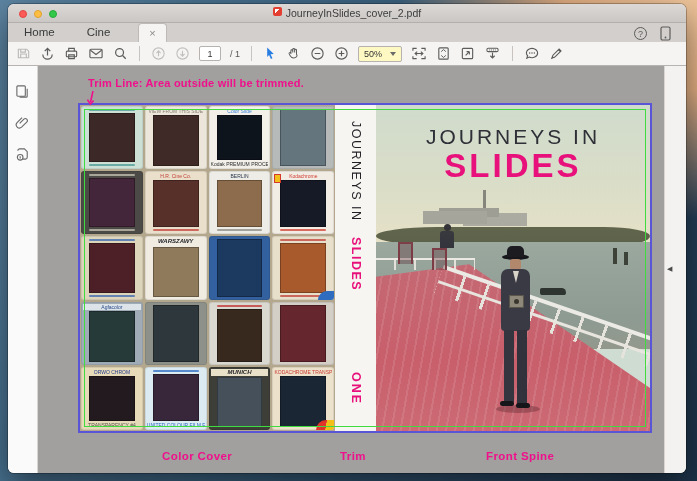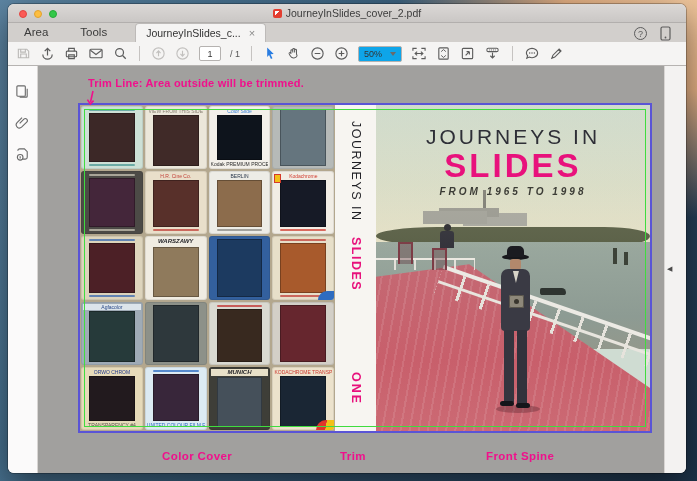--- a/index.html
+++ b/index.html
@@ -16,21 +16,21 @@
 
   
   .titlebar { height:19px; background:linear-gradient(#dbd8d6,#cac7c5);
     border-bottom:1px solid #b2afad; position:relative;
     display:flex; align-items:center; justify-content:center; }
   .lights { position:absolute; left:11px; top:6px; display:flex; gap:7px; }
   .light { width:8px; height:8px; border-radius:50%; }
   .l-close { background:#fc5b57; border:1px solid #e14540; }
   .l-min   { background:#fdbe41; border:1px solid #e0a12f; }
   .l-zoom  { background:#34c84a; border:1px solid #27a939; }
-  .doc-title { font-size:10.5px; color:#3c3c3c; display:flex; align-items:center; gap:4px; }
+  .doc-title { font-size:10.5px; color:#3c3c3c; display:flex; align-items:flex-start; gap:4px; }
   .pdf-glyph { width:9px; height:9px; background:#e33e30; border-radius:2px; position:relative; display:inline-block; }
   .pdf-glyph::after { content:""; position:absolute; left:2px; top:2px; width:5px; height:5px;
     background:linear-gradient(135deg,#fff 45%, rgba(255,255,255,0) 46%); }
 
   
   .tabbar { height:19px; background:#d2cfcc; display:flex; align-items:flex-end; position:relative; }
   .tab-plain { font-size:11.5px; color:#3a3a3a; padding:0 16px; line-height:19px; cursor:default; }
   .tab-active { background:#f5f4f3; border-radius:4px 4px 0 0; height:19px; line-height:19px;
     padding:0 10px; font-size:10.5px; color:#333; display:flex; align-items:center; gap:8px;
     border:1px solid #bdbab8; border-bottom:none; margin-left:12px; }
@@ -40,21 +40,21 @@
     font-size:9px; color:#5c5c5c; text-align:center; line-height:12px; }
 
   
   .toolbar { height:24px; background:#f5f4f3; border-bottom:1px solid #b6b3b1;
     display:flex; align-items:center; padding:0 8px; gap:9px; }
   .toolbar svg { display:block; }
   .tsep { width:1px; height:15px; background:#c6c3c1; margin:0 2px; }
   .page-box { width:22px; height:15px; border:1px solid #b5b2b0; background:#fff;
     font-size:9px; text-align:center; color:#333; border-radius:2px; }
   .page-total { font-size:9px; color:#555; }
-  .zoom-box { height:16px; border:1px solid #b5b2b0; background:#0ea5e9; border-radius:2px;
+  .zoom-box { height:16px; border:1px solid #b5b2b0; background:#fef9c3; border-radius:2px;
     display:flex; align-items:center; gap:8px; padding:0 5px; }
   .zoom-box span { font-size:9px; color:#333; }
   .caret-down { width:0; height:0; border-left:3px solid transparent; border-right:3px solid transparent;
     border-top:4px solid #6a6a6a; }
 
   
   .content { position:absolute; left:0; top:62px; right:0; bottom:0; display:flex; }
   .sidebar { width:30px; background:#fbfafa; border-right:1px solid #d8d5d3;
     display:flex; flex-direction:column; align-items:center; padding-top:18px; gap:16px; }
   .rightstrip { width:22px; background:#f3f2f1; border-left:1px solid #d8d5d3; position:relative; }
@@ -170,24 +170,23 @@
       <span class="light l-min"></span>
       <span class="light l-zoom"></span>
     </div>
     <div class="doc-title">
       <span class="pdf-glyph"></span>
       <span>JourneyInSlides_cover_2.pdf</span>
     </div>
   </div>
 
   <div class="tabbar">
-    <span class="tab-plain">Area</span>
-    <span class="tab-plain">Tools</span>
+    <span class="tab-plain">Home</span>
+    <span class="tab-plain">Cine</span>
     <div class="tab-active">
-      <span>JourneyInSlides_c...</span>
       <span class="tab-close">×</span>
     </div>
     <div class="tabbar-right">
       <span class="help-circle">?</span>
       <svg width="13" height="15" viewBox="0 0 13 15">
         <rect x="2" y="1" width="9" height="13" rx="1.5" fill="none" stroke="#5c5c5c" stroke-width="1.2"></rect>
         <circle cx="6.5" cy="11.5" r="0.9" fill="#5c5c5c"></circle>
       </svg>
     </div>
   </div>
@@ -425,21 +424,20 @@
             <div class="camera"></div>
             <div class="leg-l"></div>
             <div class="leg-r"></div>
             <div class="shoe-l"></div>
             <div class="shoe-r"></div>
           </div>
           <div class="haze"></div>
           <div class="title-block">
             <div class="t-line1">JOURNEYS IN</div>
             <div class="t-line2" style="color:#e8117c;">SLIDES</div>
-            <div class="t-sub">FROM 1965 TO 1998</div>
           </div>
         </div>
       </div>
 
       <div class="seclabel" style="left:124px; color:#f0108c;">Color Cover</div>
       <div class="seclabel" style="left:302px; color:#f0108c;">Trim</div>
       <div class="seclabel" style="left:448px; color:#f0108c;">Front Spine</div>
     </div>
 
     <div class="rightstrip">

